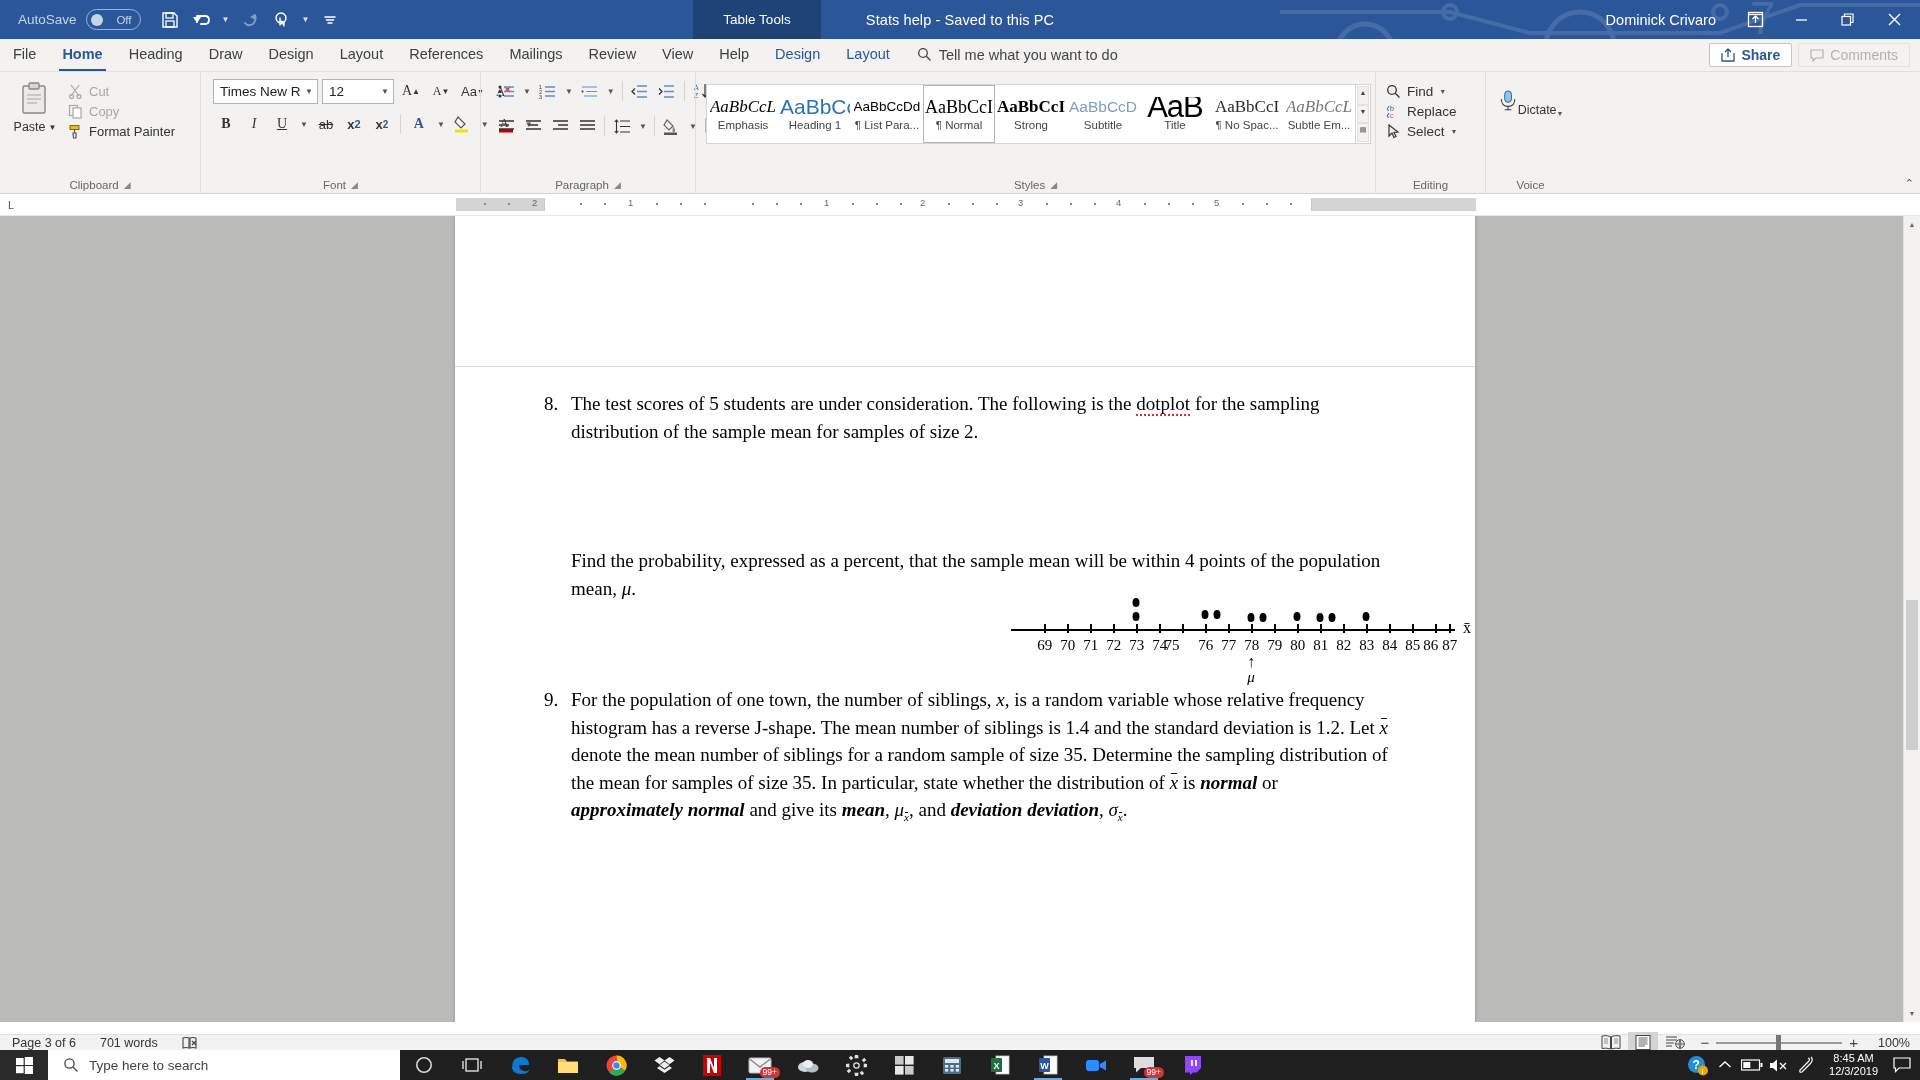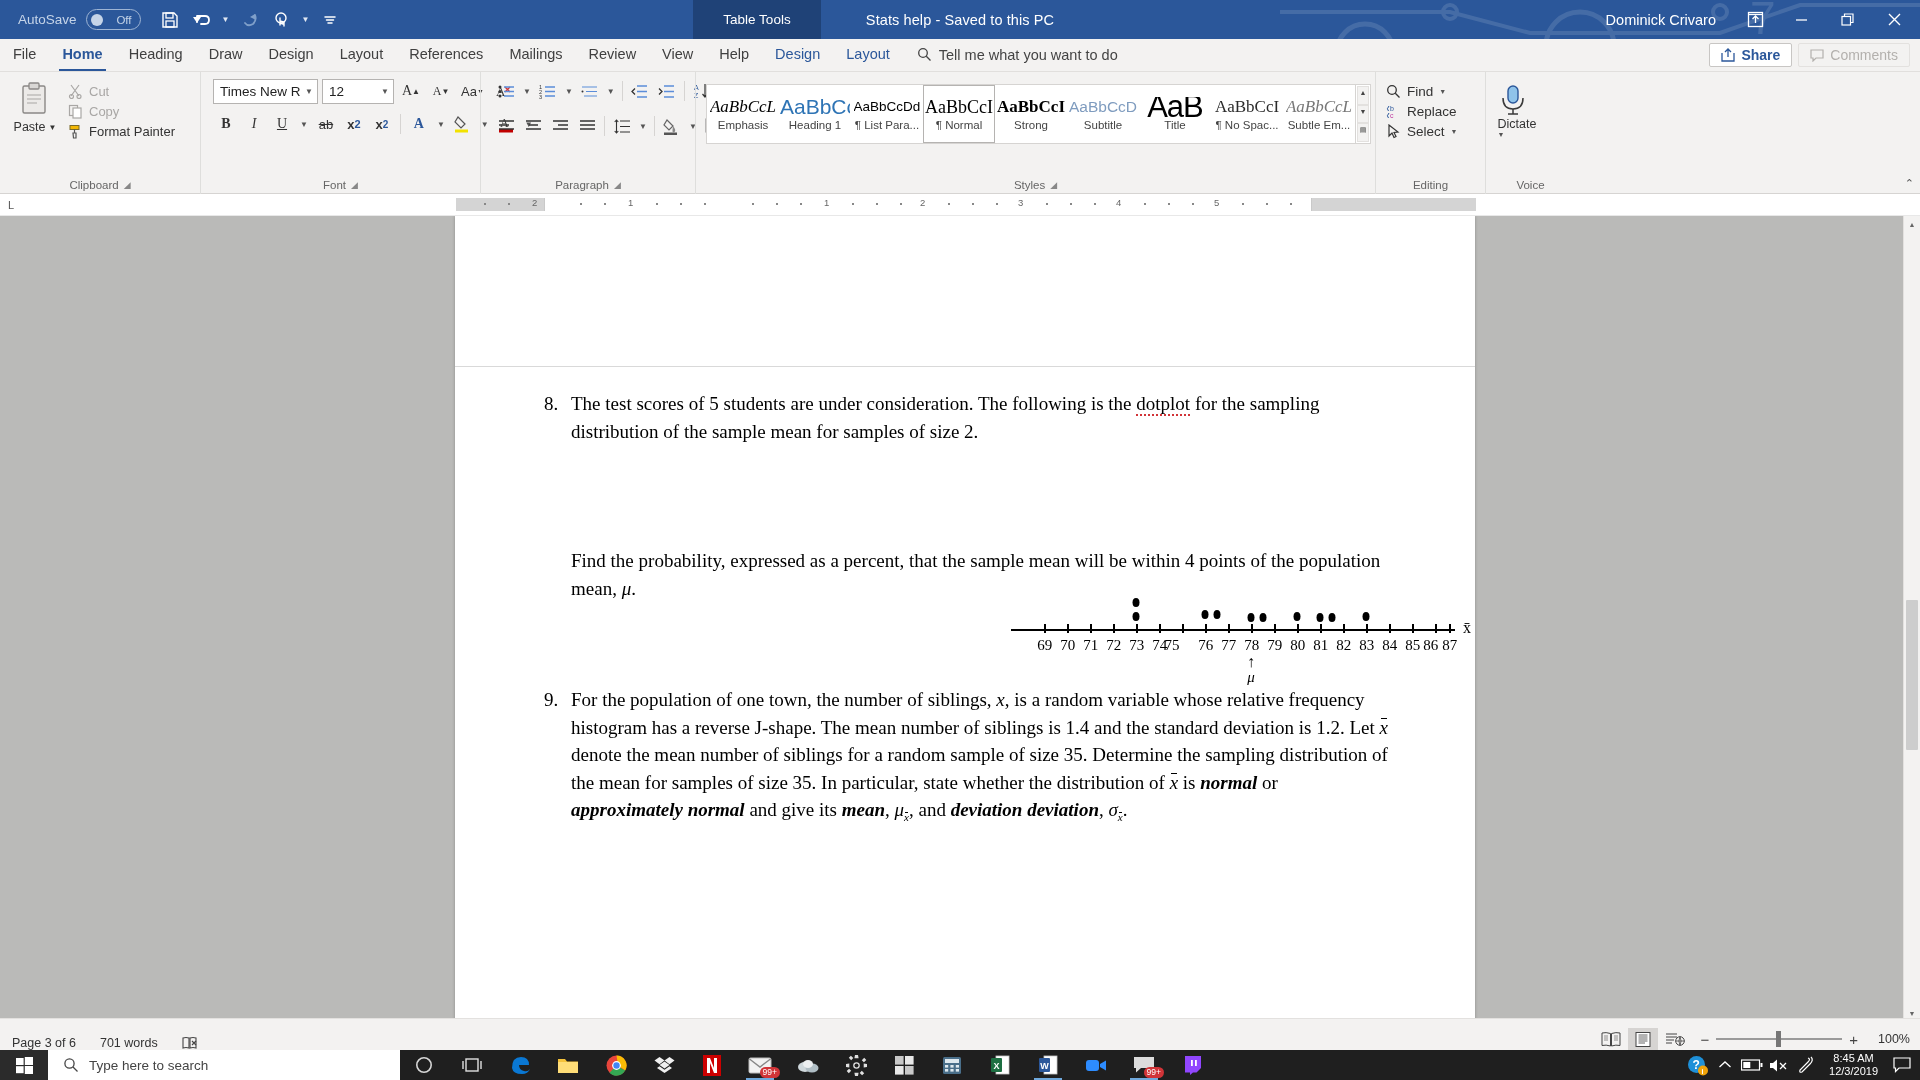--- a/index.html
+++ b/index.html
@@ -154,21 +154,21 @@
   .style-preview { font-size:17px; line-height:20px; white-space:nowrap; overflow:hidden; max-width:70px;}
   .style-name { font-size:11.5px; color:#444; white-space:nowrap; overflow:hidden; max-width:70px; text-overflow:ellipsis;}
   .gallery-scroll {
     width:15px; display:flex; flex-direction:column; justify-content:space-between;
     border-left:1px solid #d6d4d2; padding:1px;
   }
   .gs-btn { font-size:7px; color:#444; text-align:center; background:#f3f2f1; line-height:12px; flex:1; border:1px solid #e3e1df;}
 
   .editing-col { display:flex; flex-direction:column; gap:5px; padding-top:6px; }
   .edit-item { display:flex; align-items:center; gap:6px; font-size:13.5px; color:#333; }
-  .dictate-col { display:flex; flex-direction:column; align-items:flex-start; width:66px; padding-top:3px;}
+  .dictate-col { display:flex; flex-direction:row; align-items:flex-end; width:66px; padding-top:3px;}
   .dictate-label { font-size:12.5px; color:#333; }
   .ribbon-collapse { position:absolute; right:6px; bottom:3px; font-size:11px; color:#555; }
 
   
   .ruler-band { height:22px; background:#ffffff; display:flex; align-items:center; position:relative; border-bottom:1px solid #e8e8e8;}
   .corner-L { position:absolute; left:8px; font-size:11px; color:#555; }
   .hruler {
     position:absolute; left:456px; width:1020px; height:13px;
     background:#ffffff; display:flex; align-items:center;
   }
@@ -214,22 +214,22 @@
   .dp-mu-arrow { position:absolute; top:74px; transform:translateX(-50%); font-size:16px; line-height:13px; text-align:center;}
   .dp-mu-label { position:absolute; top:88px; transform:translateX(-50%); font-family:"Liberation Serif", serif; font-style:italic; font-size:15px;}
 
   
   .vscroll { position:absolute; right:0; top:216px; bottom:58px; width:17px; background:#f3f2f1; border-left:1px solid #e3e1df;}
   .vs-arrow { height:17px; display:flex; align-items:center; justify-content:center; font-size:7px; color:#666; background:#f3f2f1;}
   .vs-thumb { position:absolute; left:2px; right:2px; top:384px; height:150px; background:#cdcdcd; border-radius:1px;}
 
   
   .statusbar {
-    position:absolute; left:0; right:0; bottom:30px; height:32px;
-    background:#f3f2f1; display:flex; align-items:flex-end; font-size:12.5px; color:#333;
+    position:absolute; left:0; right:0; bottom:30px; height:16px;
+    background:#f3f2f1; display:flex; align-items:center; font-size:12.5px; color:#333;
     border-top:1px solid #e3e1df;
   }
   .sb-item { padding:0 12px; white-space:nowrap; display:flex; align-items:center; gap:6px;}
   .sb-right { margin-left:auto; display:flex; align-items:center; gap:2px; padding-right:10px;}
   .view-btn { width:30px; height:22px; display:flex; align-items:center; justify-content:center; }
   .view-btn.active { background:#d6d4d2; }
   .zoom-slider { display:flex; align-items:center; gap:7px; margin:0 8px;}
   .zs-track { width:126px; height:2px; background:#9a9a9a; position:relative; }
   .zs-thumb { position:absolute; left:60px; top:-7px; width:5px; height:16px; background:#767676;}
   .zs-mid { position:absolute; left:60px; top:-4px; width:1px; height:10px; background:#9a9a9a;}

